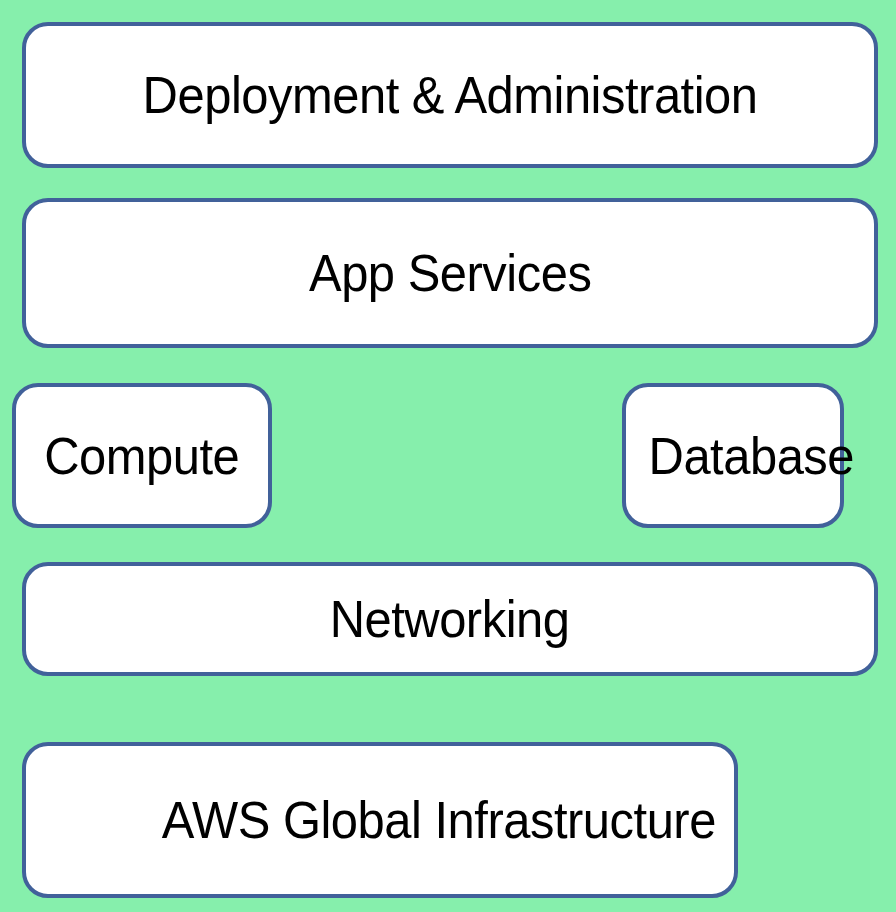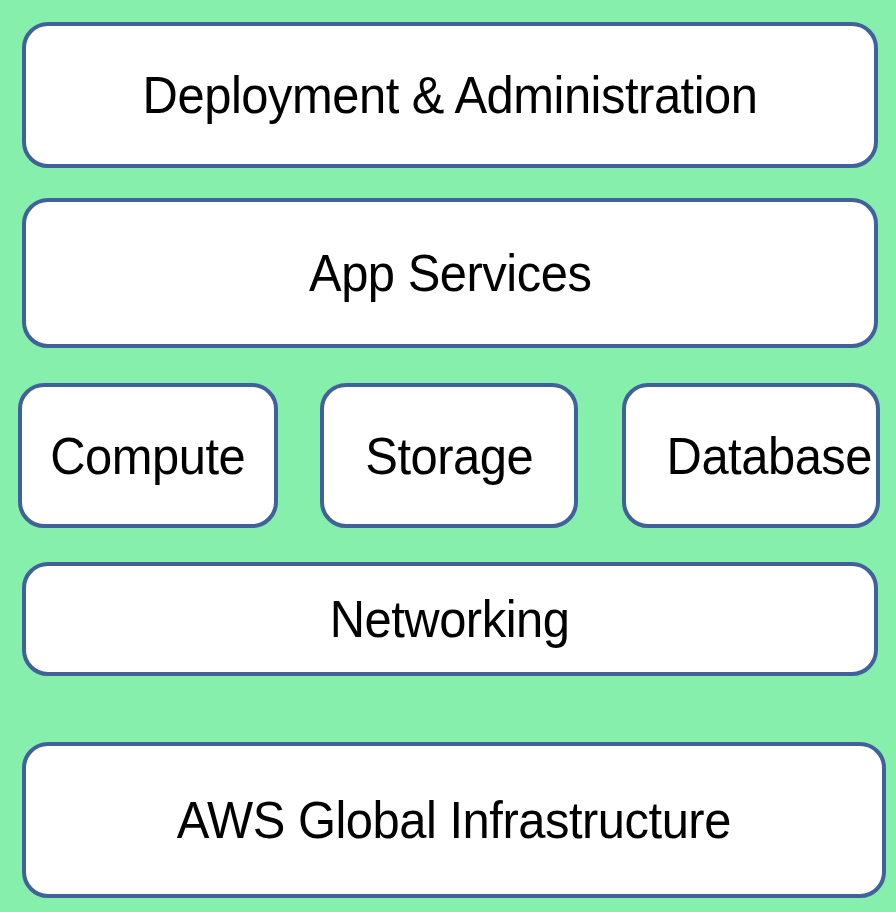--- a/index.html
+++ b/index.html
@@ -57,75 +57,73 @@
   #node-app-services {
     left: 22px;
     top: 198px;
     width: 856px;
     height: 150px;
     justify-content: center;
   }
 
   
   #node-compute {
-    left: 18px;
+    left: 12px;
     top: 383px;
     width: 260px;
     height: 145px;
   }
   #node-storage {
     left: 320px;
     top: 383px;
     width: 258px;
     height: 145px;
   }
   #node-database {
     left: 622px;
     top: 383px;
-    width: 258px;
+    width: 222px;
     height: 145px;
     padding-left: 36px;
   }
 
   
   #node-networking {
     left: 22px;
     top: 562px;
     width: 856px;
     height: 114px;
   }
 
   
   #node-global-infrastructure {
     left: 22px;
     top: 742px;
-    width: 864px;
+    width: 716px;
     height: 156px;
+    justify-content: flex-end;
   }
 </style>
 </head>
 <body>
 
 <div id="canvas">
 
   <div class="node" id="node-deployment">
     <span class="node-label">Deployment &amp; Administration</span>
   </div>
 
   <div class="node" id="node-app-services">
     <span class="node-label">App Services</span>
   </div>
 
   <div class="node" id="node-compute">
     <span class="node-label">Compute</span>
   </div>
 
-  <div class="node" id="node-storage">
-    <span class="node-label">Storage</span>
-  </div>
 
   <div class="node" id="node-database">
     <span class="node-label">Database</span>
   </div>
 
   <div class="node" id="node-networking">
     <span class="node-label">Networking</span>
   </div>
 
   <div class="node" id="node-global-infrastructure">

